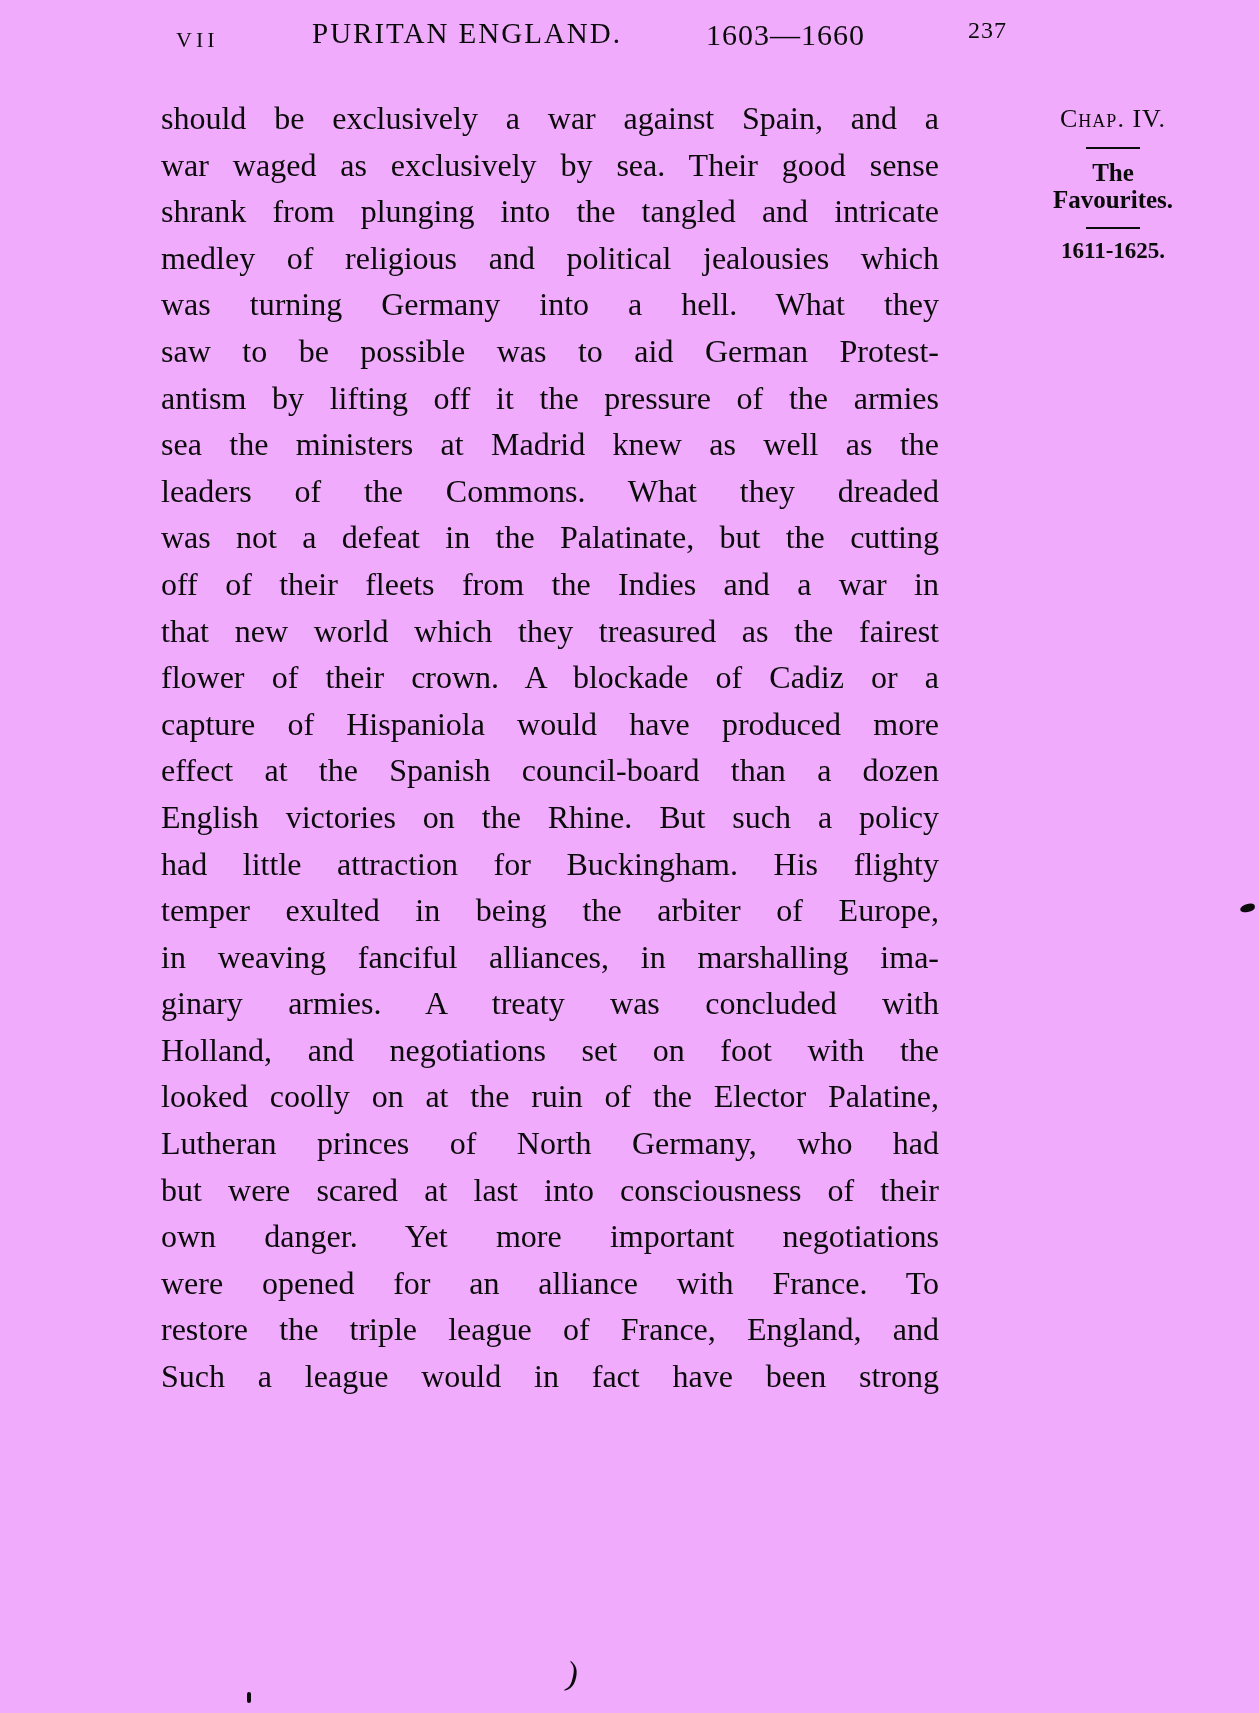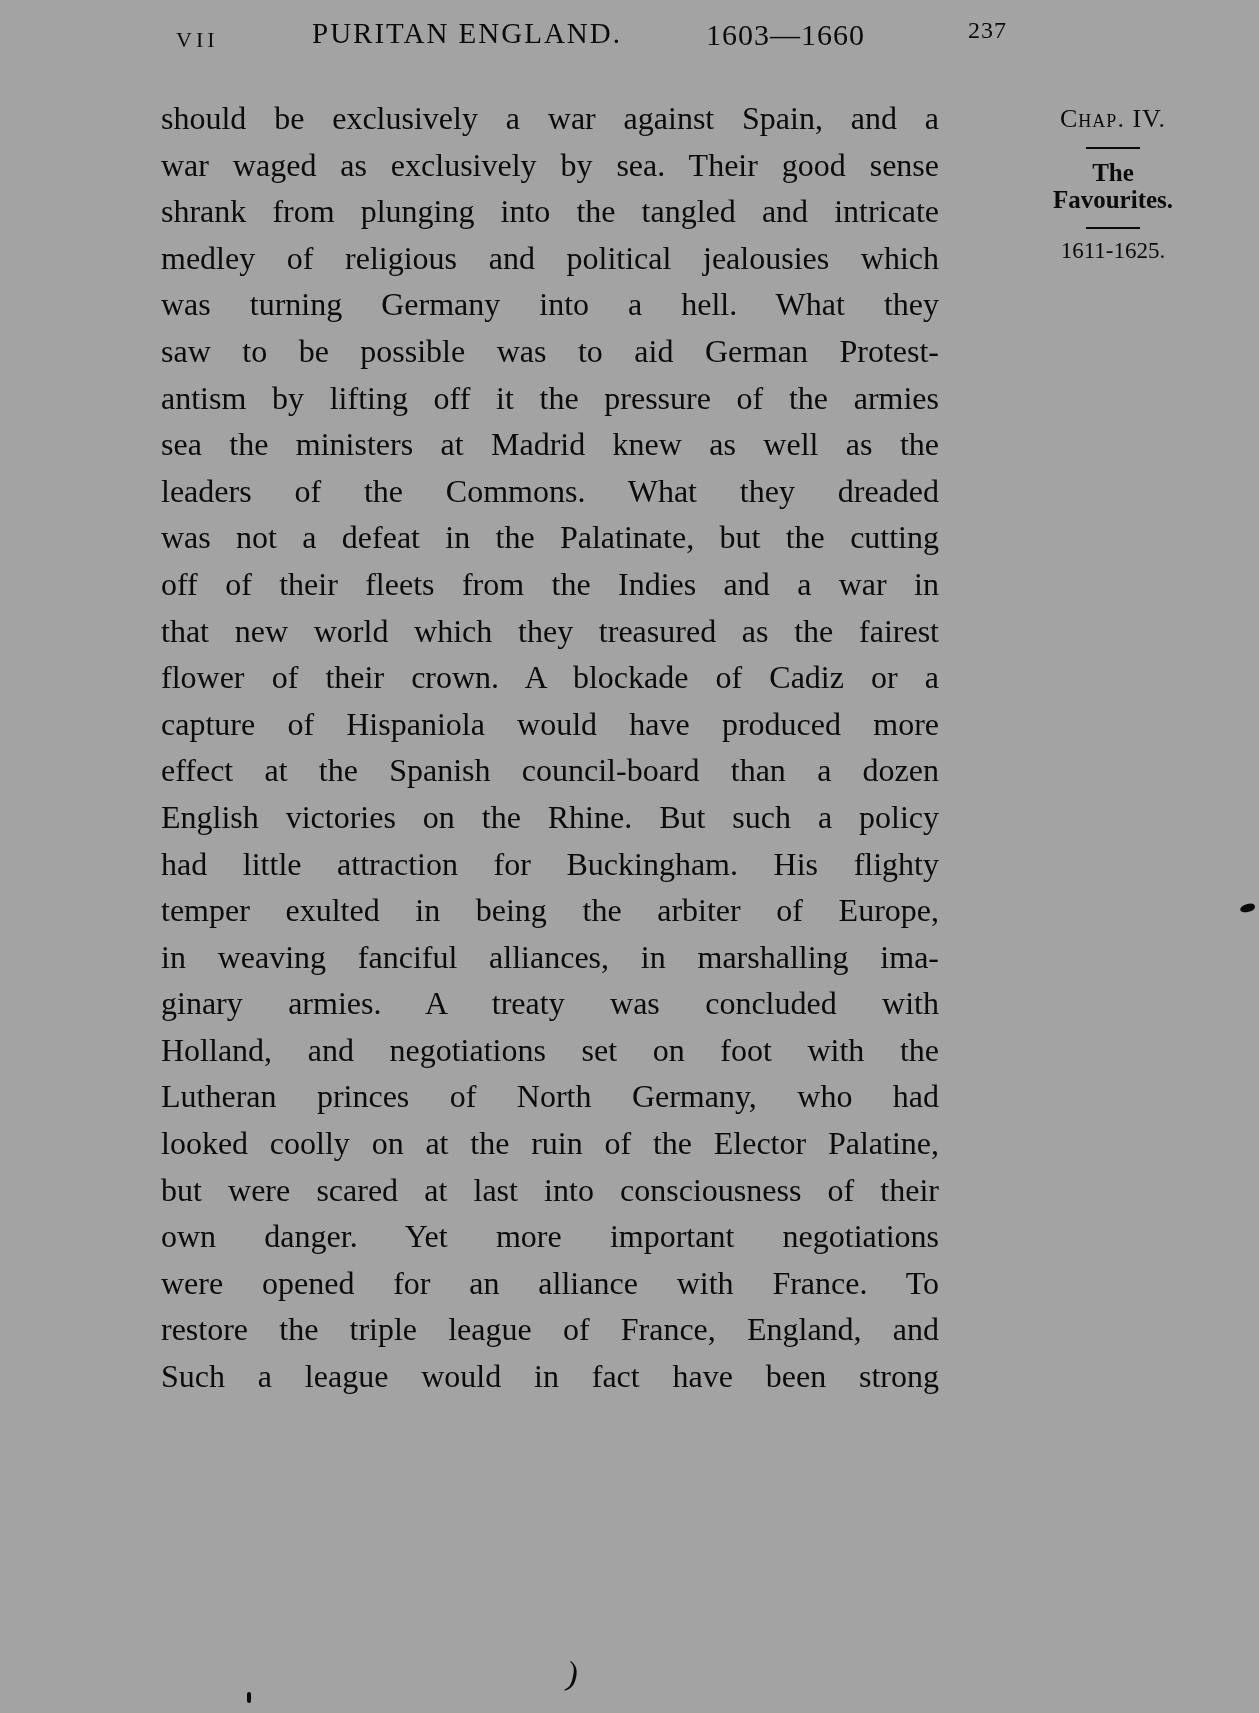--- a/index.html
+++ b/index.html
@@ -8,21 +8,21 @@
     height: 1713px;
     background: #ffffff;
     font-family: "Liberation Serif", serif;
     color: #0b0b0b;
     position: relative;
     overflow: hidden;
   }
   .page {
     position: absolute;
     inset: 0;
-    background: #a3a3a3;
+    background: #f0abfc;
   }
 
   
   .running-header { position: absolute; top: 0; left: 0; width: 100%; height: 70px; }
   .chapter-numeral {
     position: absolute; left: 176px; top: 27px;
     font-size: 22px; letter-spacing: 4px;
     font-variant: small-caps;
   }
   .header-title {
@@ -74,21 +74,21 @@
     border: none;
   }
   .margin-rule.second { margin-top: 14px; margin-bottom: 9px; }
   .margin-section {
     font-size: 25px;
     font-weight: bold;
     line-height: 27px;
   }
   .margin-years {
     font-size: 23px;
-    font-weight: normal;
+    font-weight: bold;
     margin-top: 2px;
   }
 
   
   .ink-speck-right {
     position: absolute; left: 1240px; top: 904px;
     width: 15px; height: 8px;
     background: #0b0b0b;
     border-radius: 60% 40% 50% 50%;
     transform: rotate(-12deg);
@@ -133,22 +133,22 @@
       <div class="line">that new world which they treasured as the fairest</div>
       <div class="line">flower of their crown.  A blockade of Cadiz or a</div>
       <div class="line">capture of Hispaniola would have produced more</div>
       <div class="line">effect at the Spanish council-board than a dozen</div>
       <div class="line">English victories on the Rhine.  But such a policy</div>
       <div class="line">had little attraction for Buckingham.  His flighty</div>
       <div class="line">temper exulted in being the arbiter of Europe,</div>
       <div class="line">in weaving fanciful alliances, in marshalling ima-</div>
       <div class="line">ginary armies.  A treaty was concluded with</div>
       <div class="line">Holland, and negotiations set on foot with the</div>
+      <div class="line">looked coolly on at the ruin of the Elector Palatine,</div>
       <div class="line">Lutheran princes of North Germany, who had</div>
-      <div class="line">looked coolly on at the ruin of the Elector Palatine,</div>
       <div class="line">but were scared at last into consciousness of their</div>
       <div class="line">own danger.  Yet more important negotiations</div>
       <div class="line">were opened for an alliance with France.  To</div>
       <div class="line">restore the triple league of France, England, and</div>
       <div class="line">Such a league would in fact have been strong</div>
     </div>
 
   <div class="margin-notes">
     <div class="margin-chapter">Chap. IV.</div>
     <div class="margin-rule"></div>

